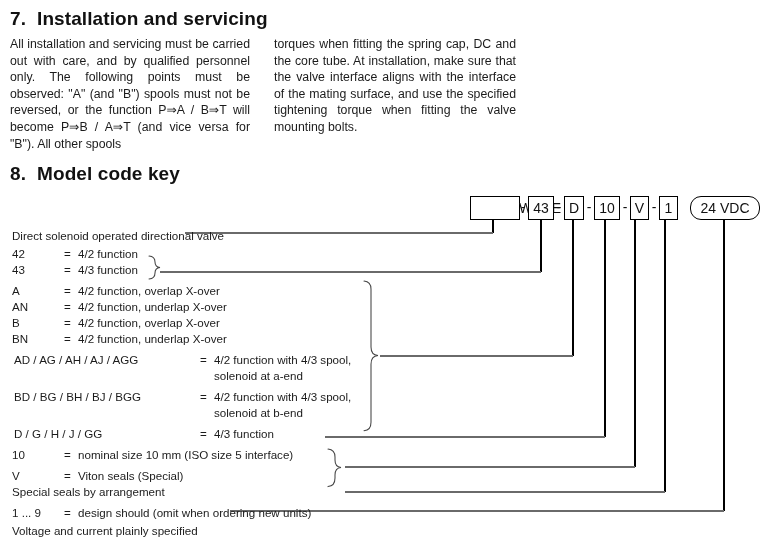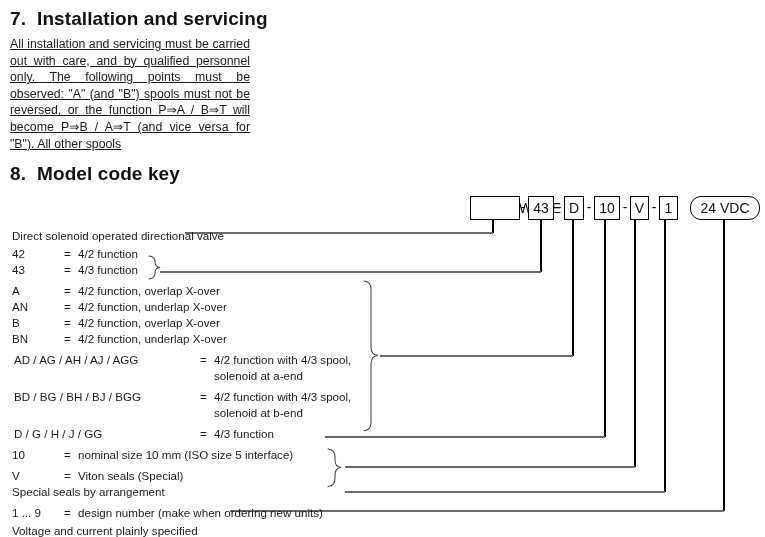--- a/index.html
+++ b/index.html
@@ -31,21 +31,20 @@
   #heading-8 { left: 10px; top: 163px; }
 
   
   .cols {
     position: absolute;
     left: 10px;
     top: 36px;
     width: 748px;
     display: flex;
     gap: 24px;
-    text-decoration: underline;
   }
   .col {
     width: 240px;
     font-size: 12.3px;
     line-height: 16.6px;
     text-align: justify;
     text-justify: inter-word;
     color: #1b1b1b;
   }
   .col p { margin: 0; }
@@ -121,20 +120,23 @@
 </head>
 <body>
 
 <div class="sect-head" id="heading-7">
   <span class="num">7.</span><span>Installation and servicing</span>
 </div>
 
 <div class="cols">
   <div class="col c1">
     <p>All installation and servicing  must be carried out with care, and by qualified personnel only. The following points must be observed: "A" (and "B") spools must not be reversed, or the function P⇒A / B⇒T will become P⇒B / A⇒T (and vice versa for "B"). All other spools</p>
+  </div>
+  <div class="col c3">
+    <p>torques when fitting the spring cap, DC and the core tube. At installation, make sure that the valve interface aligns with the interface of the mating surface, and use the specified tightening torque when fitting the valve mounting bolts.</p>
   </div>
 </div>
 
 <div class="sect-head" id="heading-8">
   <span class="num">8.</span><span>Model code key</span>
 </div>
 
 <div class="codebar">
   <div class="cbox" style="left:470px; width:32px;padding-left:48px;">WEDE</div>
   <div class="cdash" style="left:518px; width:10px;">-</div>
@@ -259,20 +261,20 @@
     <span class="ldesc">Viton seals (Special)</span>
   </div>
 
   <div class="lrow" style="top:256px;">
     <span class="lfull">Special seals by arrangement</span>
   </div>
 
   <div class="lrow" style="top:277px;">
     <span class="lcode">1 ... 9</span>
     <span class="leq">=</span>
-    <span class="ldesc">design number (make when ordering new units)</span>
+    <span class="ldesc">design should (omit when ordering new units)</span>
   </div>
 
   <div class="lrow" style="top:295px;">
     <span class="lfull">Voltage and current plainly specified</span>
   </div>
 
 </div>
 
 </body></html>

